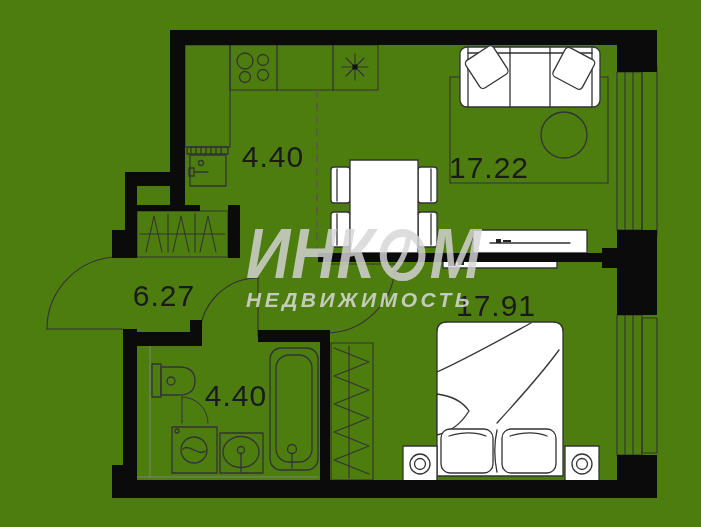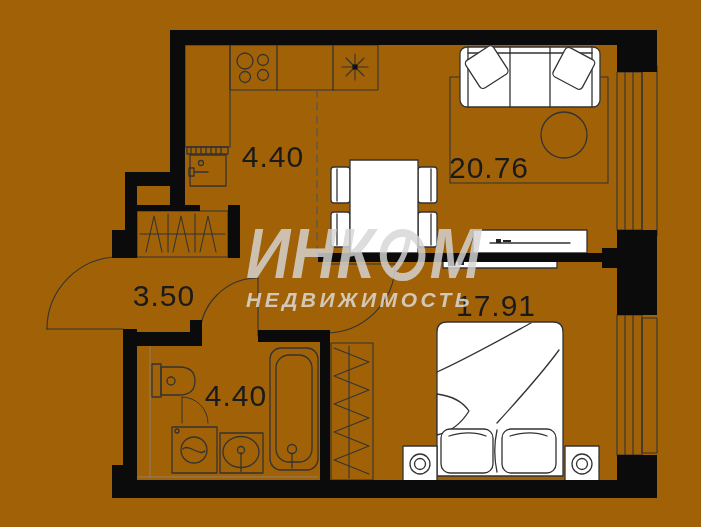--- a/index.html
+++ b/index.html
@@ -1,17 +1,17 @@
 <!DOCTYPE html>
 <html><head>
 <meta charset="utf-8">
 <style>
   html,body{margin:0;padding:0;background:#fff;}
   #stage{
-    position:relative;width:701px;height:527px;background:#a16207;overflow:hidden;
+    position:relative;width:701px;height:527px;background:#4d7c0f;overflow:hidden;
     font-family:"Liberation Sans","DejaVu Sans",sans-serif;
   }
   #plan-svg{position:absolute;left:0;top:0;}
   .room-label{
     position:absolute;transform:translate(-50%,-50%);
     font-size:30px;font-weight:400;color:#1a1a1a;letter-spacing:1px;white-space:nowrap;
   }
   .wm{
     position:absolute;left:246px;top:222px;opacity:.82;pointer-events:none;
     transform-origin:left top;
@@ -229,22 +229,22 @@
     <rect x="123" y="329" width="14" height="151"></rect>
     <rect x="112" y="465" width="25" height="33"></rect>
     <rect x="112" y="480" width="545" height="18"></rect>
     <rect x="617" y="30" width="40" height="42"></rect>
     <rect x="617" y="230" width="40" height="85"></rect>
     <rect x="617" y="455" width="40" height="43"></rect>
   </g>
 </svg>
 
 <div class="room-label" style="left:273px;top:157px">4.40</div>
-<div class="room-label" style="left:489px;top:168px">20.76</div>
-<div class="room-label" style="left:164px;top:296px">3.50</div>
+<div class="room-label" style="left:489px;top:168px">17.22</div>
+<div class="room-label" style="left:164px;top:296px">6.27</div>
 <div class="room-label" style="left:236px;top:396px">4.40</div>
 <div class="room-label" style="left:496px;top:306px">17.91</div>
 
 <div class="wm">
   <div class="wm-brand">
     <span>ИНК</span>
         <span class="wm-o"><svg width="58" height="58" viewBox="0 0 58 58">
       <circle cx="29" cy="30" r="22" fill="none" stroke="#d6d6d6" stroke-width="8"></circle>
       <path d="M18,46 C28,38 34,24 36,10" fill="none" stroke="#d6d6d6" stroke-width="6" stroke-linecap="round"></path>
     </svg></span>

